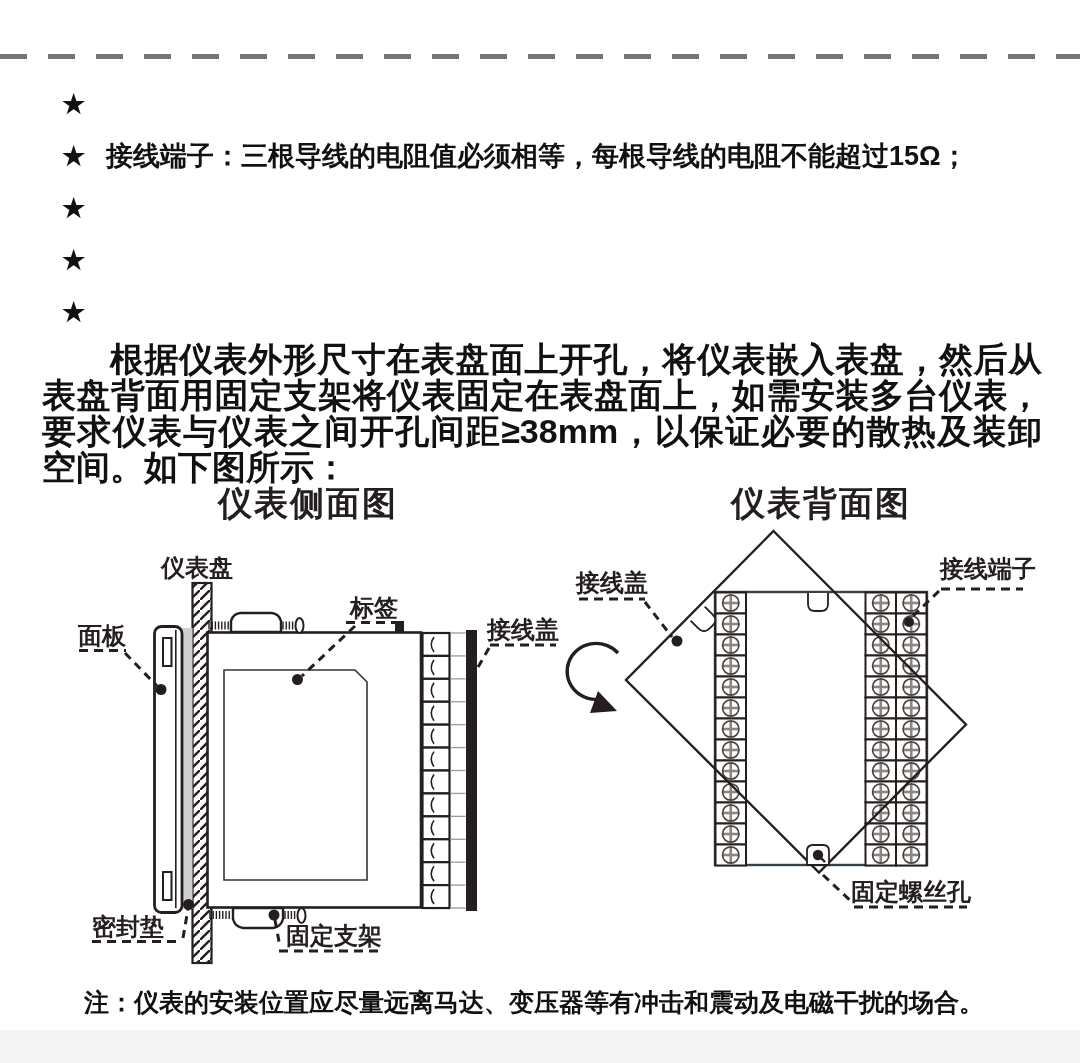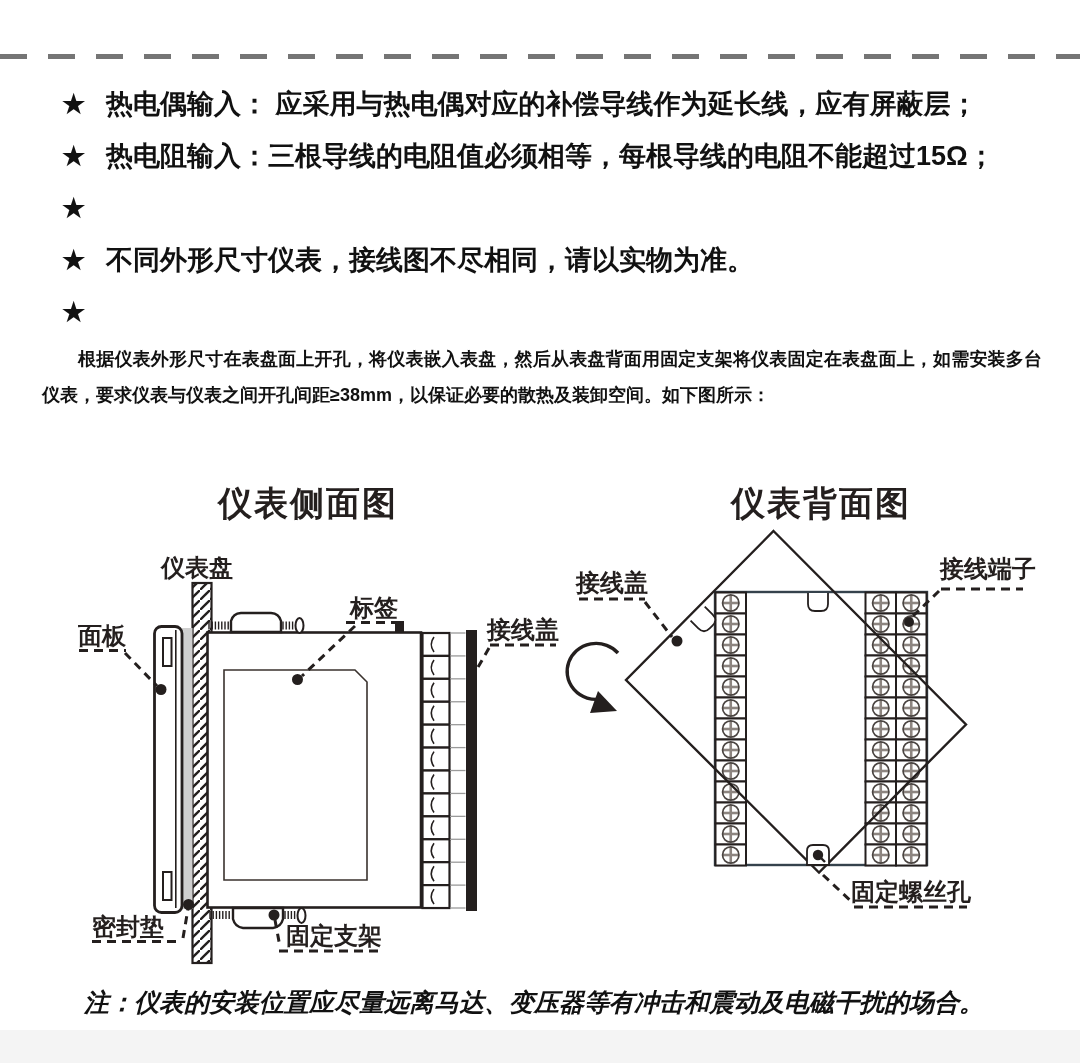--- a/index.html
+++ b/index.html
@@ -8,51 +8,49 @@
   .tear{position:absolute;top:54px;left:0;width:1080px;height:5px;
         background:repeating-linear-gradient(90deg,#757575 0 27px,transparent 27px 48px);}
   .bottom-band{position:absolute;left:0;top:1030px;width:1080px;height:33px;background:#f4f4f4;}
   .bullets{position:absolute;top:88px;left:62px;right:36px;}
   .bullet-row{display:flex;align-items:flex-start;margin-bottom:19px;
               font-size:27px;font-weight:700;line-height:33px;white-space:nowrap;}
   .star{width:30px;flex:0 0 30px;margin-right:14px;font-size:26px;}
   .section-head{position:absolute;top:296px;left:62px;display:flex;
                 font-size:27px;font-weight:700;line-height:33px;}
   .para{position:absolute;top:341px;left:42px;width:1000px;
-        font-size:18px;font-weight:700;line-height:36px;text-indent:2em;text-align:justify;}
+        font-size:34px;font-weight:700;line-height:36px;text-indent:2em;text-align:justify;}
   .note{position:absolute;top:986px;left:84px;width:960px;
-        font-size:25px;font-weight:700;line-height:32px;white-space:nowrap;font-style:italic;}
+        font-size:25px;font-weight:700;line-height:32px;white-space:nowrap;}
   svg text.fig-title{font-family:"Liberation Serif",serif;font-weight:bold;font-size:34px;
         fill:#241f1e;letter-spacing:2px;}
   svg text.fig-label{font-family:"Liberation Sans",sans-serif;font-weight:600;font-size:24px;
         fill:#241f1e;}
   .figsvg{position:absolute;top:480px;left:0;}
 </style>
 </head>
 <body>
 
 <div class="page">
 
   <div class="tear"></div>
 
   <div class="bullets">
     <div class="bullet-row">
       <span class="star">★</span>
-      <span>热电偶输入： 应采用与热电偶对应的补偿导线作为延长线，应有屏蔽层；</span>
     </div>
     <div class="bullet-row">
       <span class="star">★</span>
-      <span>热电阻输入：三根导线的电阻值必须相等，每根导线的电阻不能超过15Ω；</span>
+      <span>接线端子：三根导线的电阻值必须相等，每根导线的电阻不能超过15Ω；</span>
     </div>
     <div class="bullet-row">
       <span class="star">★</span>
     </div>
     <div class="bullet-row">
       <span class="star">★</span>
-      <span>不同外形尺寸仪表，接线图不尽相同，请以实物为准。</span>
     </div>
   </div>
 
   <div class="section-head">
     <span class="star">★</span>
   </div>
 
   <div class="para">根据仪表外形尺寸在表盘面上开孔，将仪表嵌入表盘，然后从表盘背面用固定支架将仪表固定在表盘面上，如需安装多台仪表，要求仪表与仪表之间开孔间距≥38mm，以保证必要的散热及装卸空间。如下图所示：</div>
 
   <svg class="figsvg" width="1080" height="500" viewBox="0 480 1080 500">

